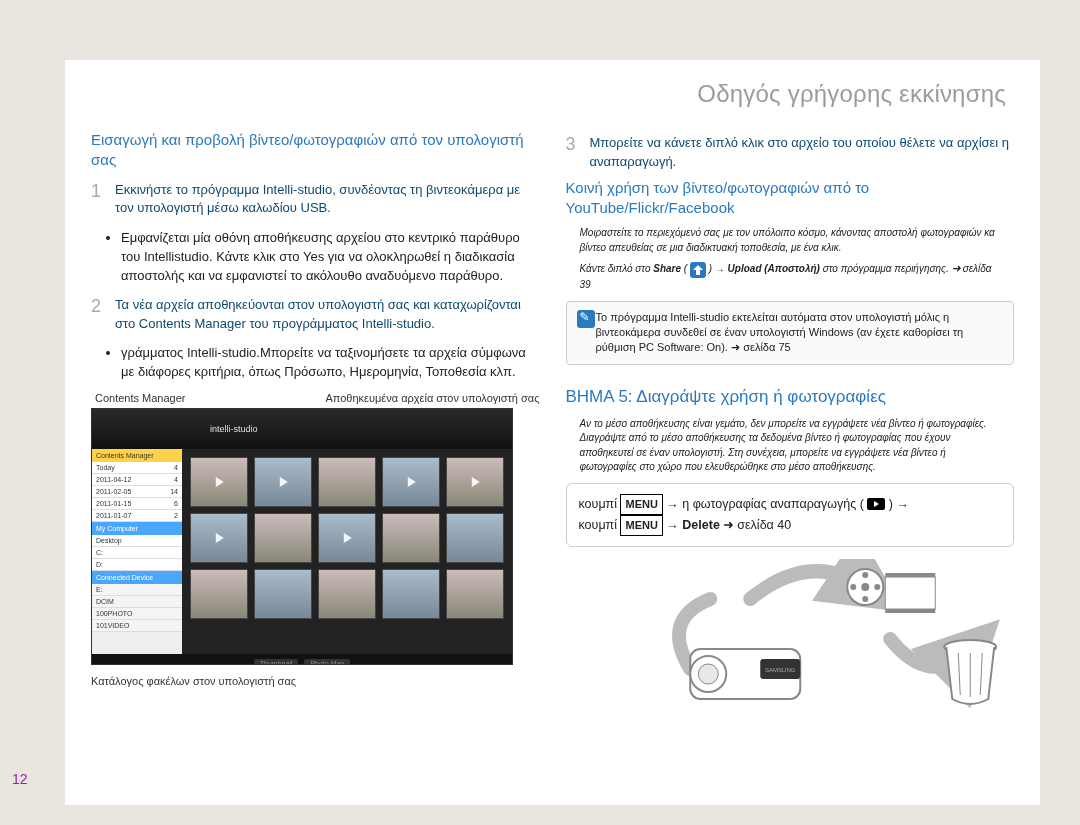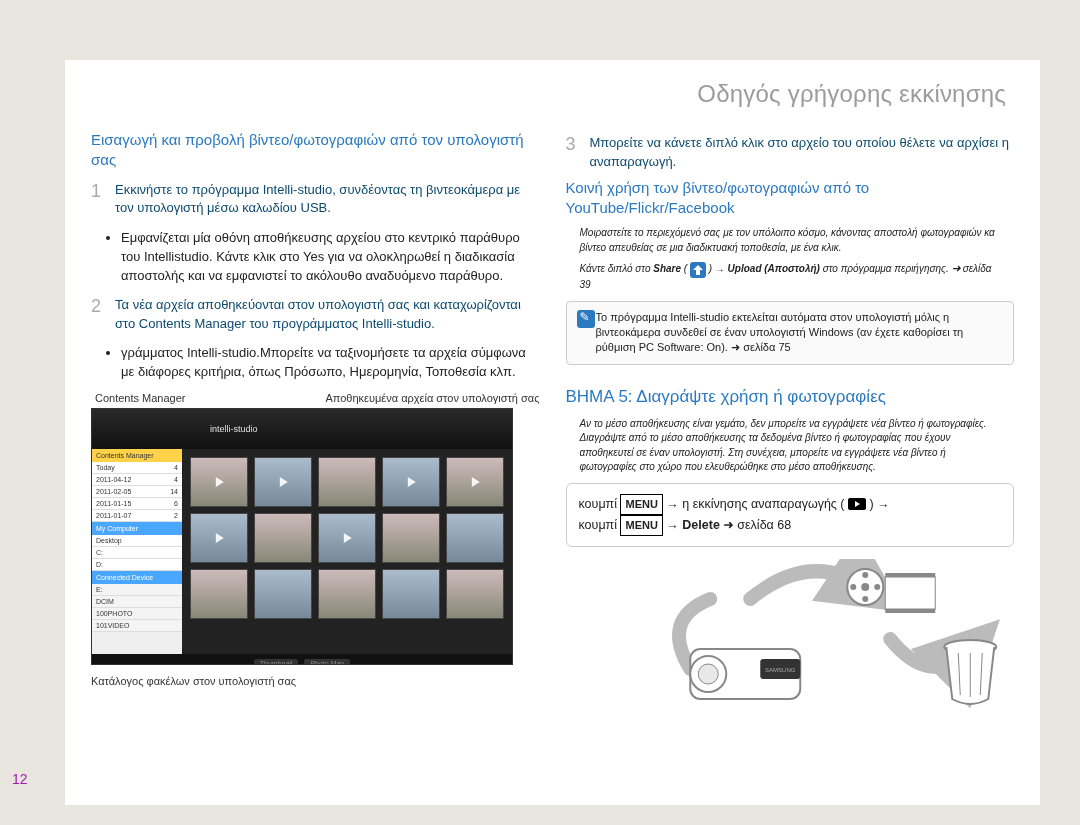--- a/index.html
+++ b/index.html
@@ -435,26 +435,26 @@
       <div class="info-box">
         <div class="info-icon note"></div>
         <div>Το πρόγραμμα Intelli-studio εκτελείται αυτόματα στον υπολογιστή μόλις η βιντεοκάμερα συνδεθεί σε έναν υπολογιστή Windows (αν έχετε καθορίσει τη ρύθμιση PC Software: On). ➜ σελίδα 75</div>
       </div>
 
       <h2 class="accent">ΒΗΜΑ 5: Διαγράψτε χρήση ή φωτογραφίες</h2>
 
       <div class="share-line">Αν το μέσο αποθήκευσης είναι γεμάτο, δεν μπορείτε να εγγράψετε νέα βίντεο ή φωτογραφίες. Διαγράψτε από το μέσο αποθήκευσης τα δεδομένα βίντεο ή φωτογραφίας που έχουν αποθηκευτεί σε έναν υπολογιστή. Στη συνέχεια, μπορείτε να εγγράψετε νέα βίντεο ή φωτογραφίες στο χώρο που ελευθερώθηκε στο μέσο αποθήκευσης.</div>
 
       <div class="nav-box">
-        <span>κουμπί </span><span class="btn-label">MENU</span><span> → η εκκίνησης αναπαραγωγής ( </span><span class="play-box"></span><span> ) →</span><br>
+        <span>κουμπί </span><span class="btn-label">MENU</span><span> → η φωτογραφίας αναπαραγωγής ( </span><span class="play-box"></span><span> ) →</span><br>
         <span>κουμπί </span><span class="btn-label">MENU</span>
         <span> → </span>
         <b>Delete</b>
         <span> ➜</span>
-        <span>σελίδα 68</span>
+        <span>σελίδα 40</span>
       </div>
 
       <div class="illustration">
         <svg class="illu-svg" viewBox="0 0 440 150">
 
           <g fill="none" stroke="#bbb" stroke-width="14" stroke-linecap="round">
             <path d="M180 40 Q240 -10 300 30" marker-end="url(#ah)"></path>
             <path d="M320 80 Q360 130 400 90" marker-end="url(#ah)"></path>
             <path d="M120 110 Q90 60 140 40"></path>
           </g>

